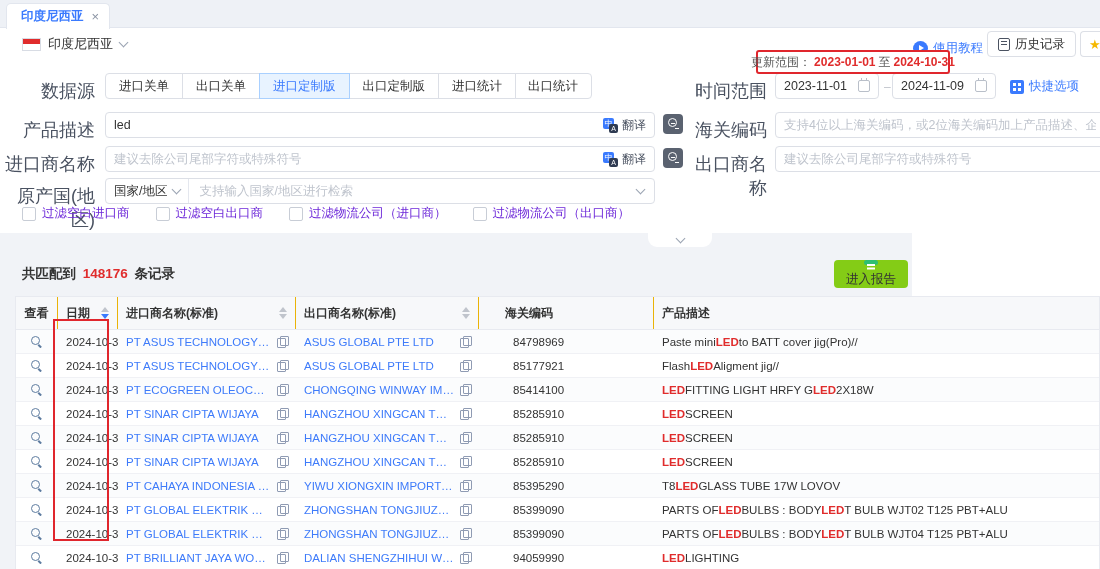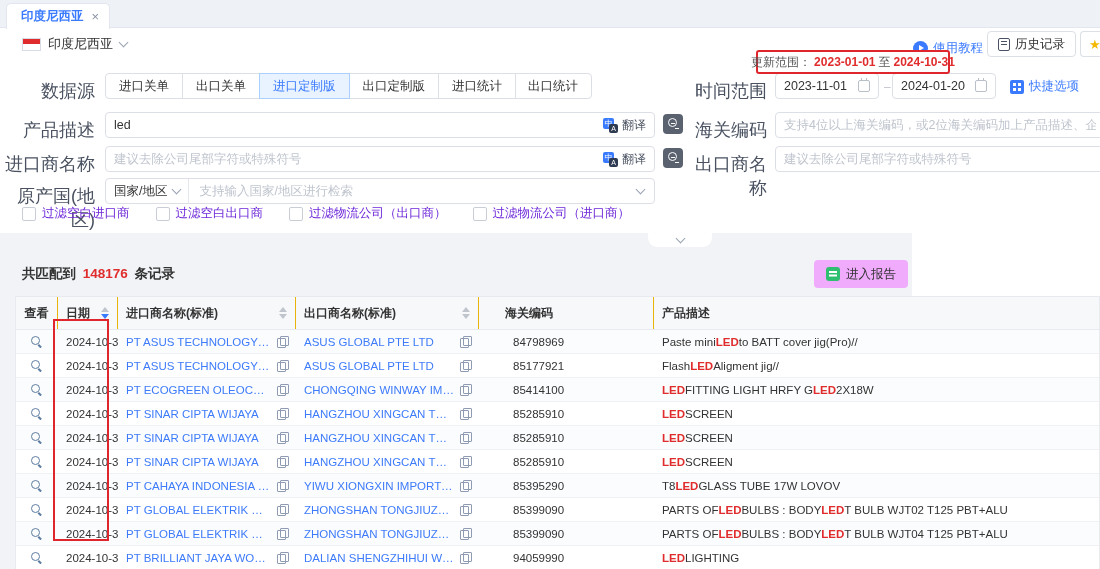--- a/index.html
+++ b/index.html
@@ -73,21 +73,21 @@
   .checks { position:absolute; left:22px; top:143px; display:flex; gap:26px; }
   .chk { display:flex; align-items:center; gap:6px; font-size:12.5px; color:#6d28d9; cursor:pointer; }
   .box { width:14px; height:14px; border:1px solid #c8cdd6; border-radius:2px; background:#fff; }
 
   
   .graybg { position:absolute; left:0; top:233px; width:912px; height:336px; background:#f1f3f7; }
   .collapse { position:absolute; left:648px; top:0; width:64px; height:14px; background:#fff; border-radius:0 0 9px 9px; display:flex; align-items:center; justify-content:center; cursor:pointer; }
   .collapse .chev { margin-top:-4px; }
   .match { position:absolute; left:22px; top:32px; font-size:13.5px; font-weight:bold; color:#333; }
   .match b { color:#e02c2c; padding:0 3px; }
-  .report { position:absolute; right:4px; top:27px; height:28px; padding:0 12px; background:#f0abfc; border:none; border-radius:4px; display:flex; align-items:center; gap:6px; font-size:12.5px; color:#333; cursor:pointer; }
+  .report { position:absolute; right:4px; top:27px; height:28px; padding:0 12px; background:#84cc16; border:none; border-radius:4px; display:flex; align-items:center; gap:6px; font-size:12.5px; color:#333; cursor:pointer;flex-direction:column; }
   .rep-ic { width:14px; height:14px; background:#2fbf71; border-radius:3px; position:relative; }
   .rep-ic::before { content:""; position:absolute; left:3px; top:4px; width:8px; height:1.6px; background:#fff; box-shadow:0 3.5px 0 #fff; }
 
   
   .table { position:absolute; left:15px; top:63px; width:1085px; background:#fff; border:1px solid #e8eaf0; font-size:11.5px; }
   .thead { display:flex; height:33px; background:#f7f8fa; border-bottom:1px solid #e8eaf0; align-items:center; font-weight:bold; color:#333; font-size:12px; }
   .thead .th { display:flex; align-items:center; height:100%; padding:0 8px; border-right:1px solid #eab308; }
   .thead .th:last-child { border-right:none; }
   .trow { display:flex; height:24px; align-items:center; border-bottom:1px solid #f0f1f5; }
   .trow:nth-child(odd) { background:#fbfcfd; }
@@ -169,21 +169,21 @@
         <button>出口统计</button>
       </div>
 
     <span class="flabel lab-r" style="top:17px;">时间范围</span>
     <div class="inp date-inp" style="left:775px; top:11px;">
       <span class="val">2023-11-01</span>
       <span class="cal"></span>
     </div>
     <span class="dsep">–</span>
     <div class="inp date-inp" style="left:892px; top:11px;">
-      <span class="val">2024-01-20</span>
+      <span class="val">2024-11-09</span>
       <span class="cal"></span>
     </div>
     <span class="quick">
       <i class="grid-ic"></i>
       <span>快捷选项</span>
     </span>
 
     <span class="flabel lab-l" style="top:56px;">产品描述</span>
     <div class="inp" style="left:105px; top:50px; width:550px;">
       <span class="val">led</span>
@@ -234,25 +234,25 @@
         <label class="chk">
           <span class="box"></span>
           <span>过滤空白进口商</span>
         </label>
         <label class="chk">
           <span class="box"></span>
           <span>过滤空白出口商</span>
         </label>
         <label class="chk">
           <span class="box"></span>
-          <span>过滤物流公司（出口商）</span>
+          <span>过滤物流公司（进口商）</span>
         </label>
         <label class="chk">
           <span class="box"></span>
-          <span>过滤物流公司（进口商）</span>
+          <span>过滤物流公司（出口商）</span>
         </label>
       </div>
   </div>
 
   <div class="graybg">
     <div class="collapse">
       <span class="chev"></span>
     </div>
     <div class="match">
       <span>共匹配到</span>

